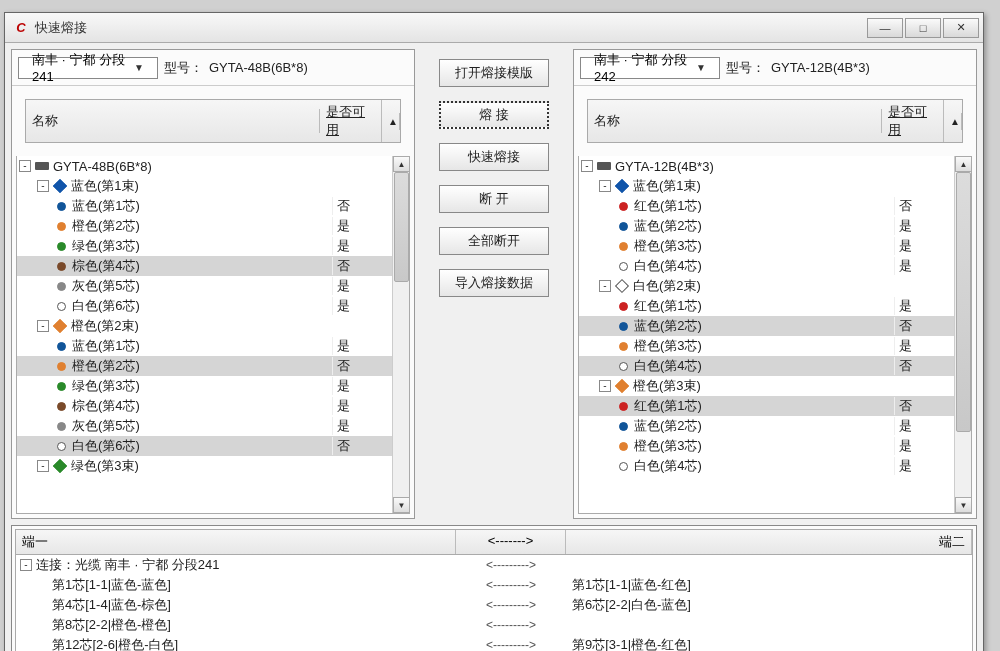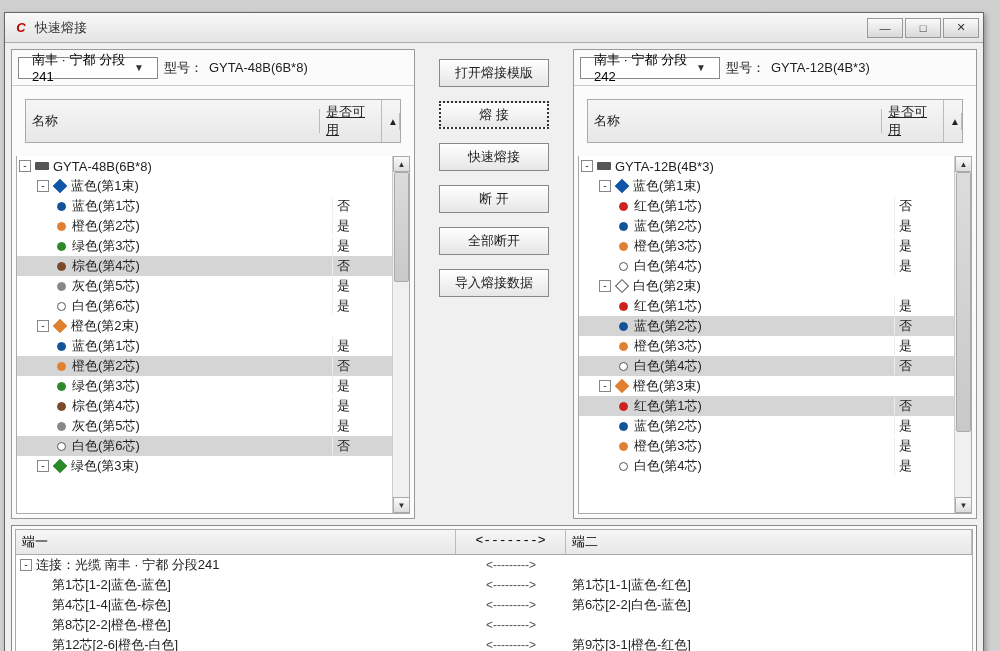--- a/index.html
+++ b/index.html
@@ -38,24 +38,24 @@
 .row.hl { background:#d5d5d5; }
 .row .cellname{ flex:1; display:flex; align-items:center; padding-left:2px; overflow:hidden; white-space:nowrap;}
 .row .cellavail{ width:60px; padding-left:4px; color:#222; border-left:1px solid #eee;}
 .ind{ display:inline-block; width:18px;}
 .twisty{ width:12px;height:12px; border:1px solid #888; margin-right:4px; display:inline-flex;align-items:center;justify-content:center; font-size:10px; line-height:10px; background:#fff; color:#333;}
 .cable-ico{ width:14px;height:8px; background:#555; margin-right:4px; display:inline-block; border-radius:1px;}
 .grp-ico{ width:10px;height:10px; transform:rotate(45deg); border:1px solid #555; margin-right:6px; margin-left:2px; display:inline-block;}
 .core-ico{ width:9px;height:9px; border-radius:50%; margin-right:6px; margin-left:2px; display:inline-block; }
 .bottom { margin-top:6px; border:1px solid #888; background:#fbfbfb; padding:3px;}
 .bhead{ display:flex; border:1px solid #aaa; background:linear-gradient(#f6f6f6,#e7e7e7);}
-.bh{ padding:3px 6px; border-right:1px solid #bbb;font-family:Liberation Mono, monospace;}
+.bh{ padding:3px 6px; border-right:1px solid #bbb;}
 .bh1{ flex:0 0 440px;}
 .bh2{ flex:0 0 110px; text-align:center;}
-.bh3{ flex:1;}
+.bh3{ flex:1;text-align:right;}
 .bbody{ border:1px solid #aaa; border-top:none; background:#fff; height:112px; overflow:hidden; }
 .brow{ display:flex; height:20px; align-items:center;}
 .bc1{ flex:0 0 440px; padding-left:4px; display:flex; align-items:center; white-space:nowrap;}
 .bc2{ flex:0 0 110px; text-align:center; color:#555; font-size:12px;}
 .bc3{ flex:1; padding-left:6px; white-space:nowrap;}
 .txt{ color:#222;}
 </style>
 </head>
 <body>
 
@@ -430,21 +430,21 @@
           <div class="brow">
             <div class="bc1">
               <span class="twisty">-</span>
               <span class="txt">连接：光缆 南丰 · 宁都 分段241</span>
             </div>
             <div class="bc2">&lt;---------&gt;</div>
           </div>
           <div class="brow">
             <div class="bc1">
               <span class="ind" style="width: 32px;"></span>
-              <span class="txt">第1芯[1-2|蓝色-蓝色]</span>
+              <span class="txt">第1芯[1-1|蓝色-蓝色]</span>
             </div>
             <div class="bc2">&lt;---------&gt;</div>
             <div class="bc3 txt">第1芯[1-1|蓝色-红色]</div>
           </div>
           <div class="brow">
             <div class="bc1">
               <span class="ind" style="width: 32px;"></span>
               <span class="txt">第4芯[1-4|蓝色-棕色]</span>
             </div>
             <div class="bc2">&lt;---------&gt;</div>

